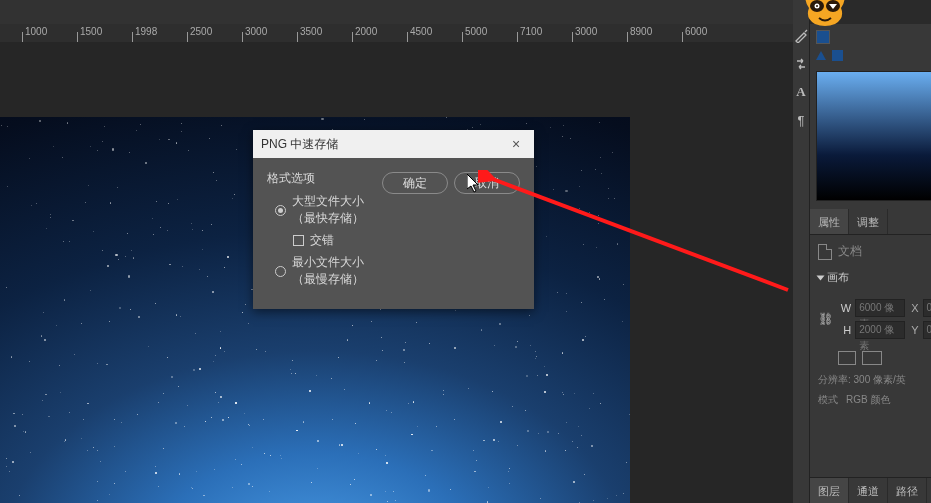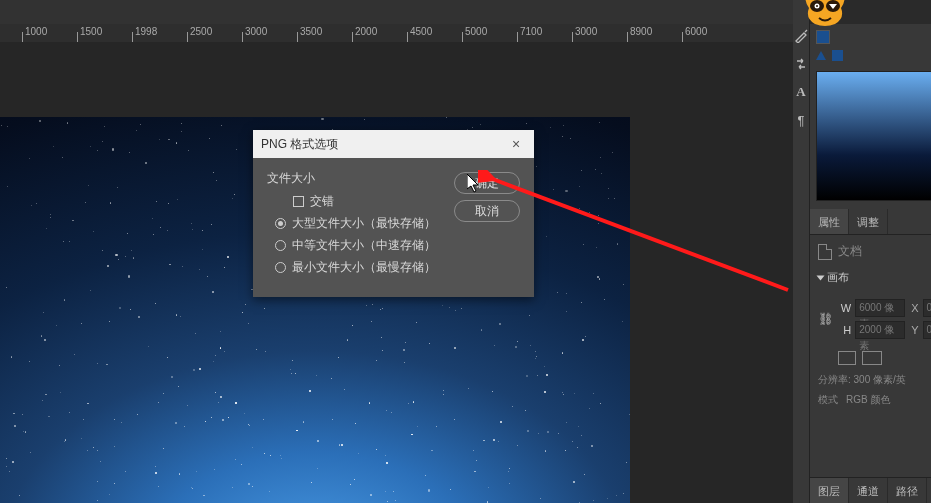--- a/index.html
+++ b/index.html
@@ -13,21 +13,21 @@
 .dialog-title{height:28px;background:#f0f0f0;color:#333;display:flex;align-items:center;padding:0 8px;font-size:12px;justify-content:space-between}
 .dialog-close{font-size:14px;color:#555;cursor:pointer;width:20px;text-align:center}
 .dialog-body{padding:12px 14px 16px;display:flex;gap:8px}
 .dialog-left{flex:1}
 .group-label{color:#d8d8d8;margin-bottom:6px;font-size:12px}
 .opt{display:flex;align-items:center;gap:6px;margin:5px 0 5px 8px;color:#d8d8d8;font-size:12px}
 .radio{width:11px;height:11px;border:1px solid #ccc;border-radius:50%;position:relative;flex-shrink:0}
 .radio.sel::after{content:"";position:absolute;inset:2px;background:#ccc;border-radius:50%}
 .chk{width:11px;height:11px;border:1px solid #ccc;flex-shrink:0}
 .opt.indent{margin-left:26px}
-.dialog-btns{display:flex;flex-direction:column;gap:6px;padding-top:2px}
+.dialog-btns{display:flex;flex-direction:row;gap:6px;padding-top:2px}
 .dbtn{width:66px;height:22px;border:1px solid #8a8a8a;border-radius:11px;background:transparent;color:#ddd;font-size:12px;text-align:center;line-height:20px;cursor:pointer}
 .cursor-arrow{position:absolute;top:174px;left:467px;pointer-events:none;z-index:10}
 .red-arrow{position:absolute;top:170px;left:478px;pointer-events:none;z-index:5}
 .right-panel{position:absolute;top:0;right:0;width:138px;height:503px;background:#383838;display:flex}
 .side-icons{width:30px;background:#383838;border-right:1px solid #222;padding-top:28px;display:flex;flex-direction:column;align-items:center;gap:12px}
 .sicon{width:16px;height:16px;display:flex;align-items:center;justify-content:center;color:#bbb;font-size:13px}
 .panel-main{flex:1;display:flex;flex-direction:column}
 .panel-top{height:24px;background:#2a2a2a;display:flex;align-items:center;justify-content:flex-end;padding:0 4px}
 .swatch-row{padding:6px;display:flex;gap:4px}
 .sw{width:14px;height:14px;border:1px solid #555}
@@ -497,37 +497,33 @@
       <div class="star" style="left: 562.458px; top: 18.9409px; width: 0.8px; height: 0.8px; opacity: 0.5;"></div>
       <div class="star" style="left: 80.897px; top: 205.893px; width: 0.8px; height: 0.8px; opacity: 0.67;"></div>
       <div class="star" style="left: 448.897px; top: 190.215px; width: 0.8px; height: 0.8px; opacity: 0.4;"></div>
       <div class="star" style="left: 221.734px; top: 301.913px; width: 2.2px; height: 2.2px; opacity: 0.64;"></div>
       <div class="star" style="left: 223.754px; top: 233.655px; width: 0.8px; height: 0.8px; opacity: 0.43;"></div>
     </div>
 </div>
 
 <div class="dialog">
   <div class="dialog-title">
-    <span>PNG 格式选项</span>
+    <span>PNG 中速存储</span>
     <span class="dialog-close">×</span>
   </div>
   <div class="dialog-body">
     <div class="dialog-left">
-      <div class="group-label">文件大小</div>
+      <div class="group-label">格式选项</div>
+      <div class="opt">
+        <span class="radio sel"></span>
+        <span>大型文件大小（最快存储）</span>
+      </div>
       <div class="opt indent">
         <span class="chk"></span>
         <span>交错</span>
-      </div>
-      <div class="opt">
-        <span class="radio sel"></span>
-        <span>大型文件大小（最快存储）</span>
-      </div>
-      <div class="opt">
-        <span class="radio"></span>
-        <span>中等文件大小（中速存储）</span>
       </div>
       <div class="opt">
         <span class="radio"></span>
         <span>最小文件大小（最慢存储）</span>
       </div>
     </div>
     <div class="dialog-btns">
       <div class="dbtn">确定</div>
       <div class="dbtn">取消</div>
     </div>

